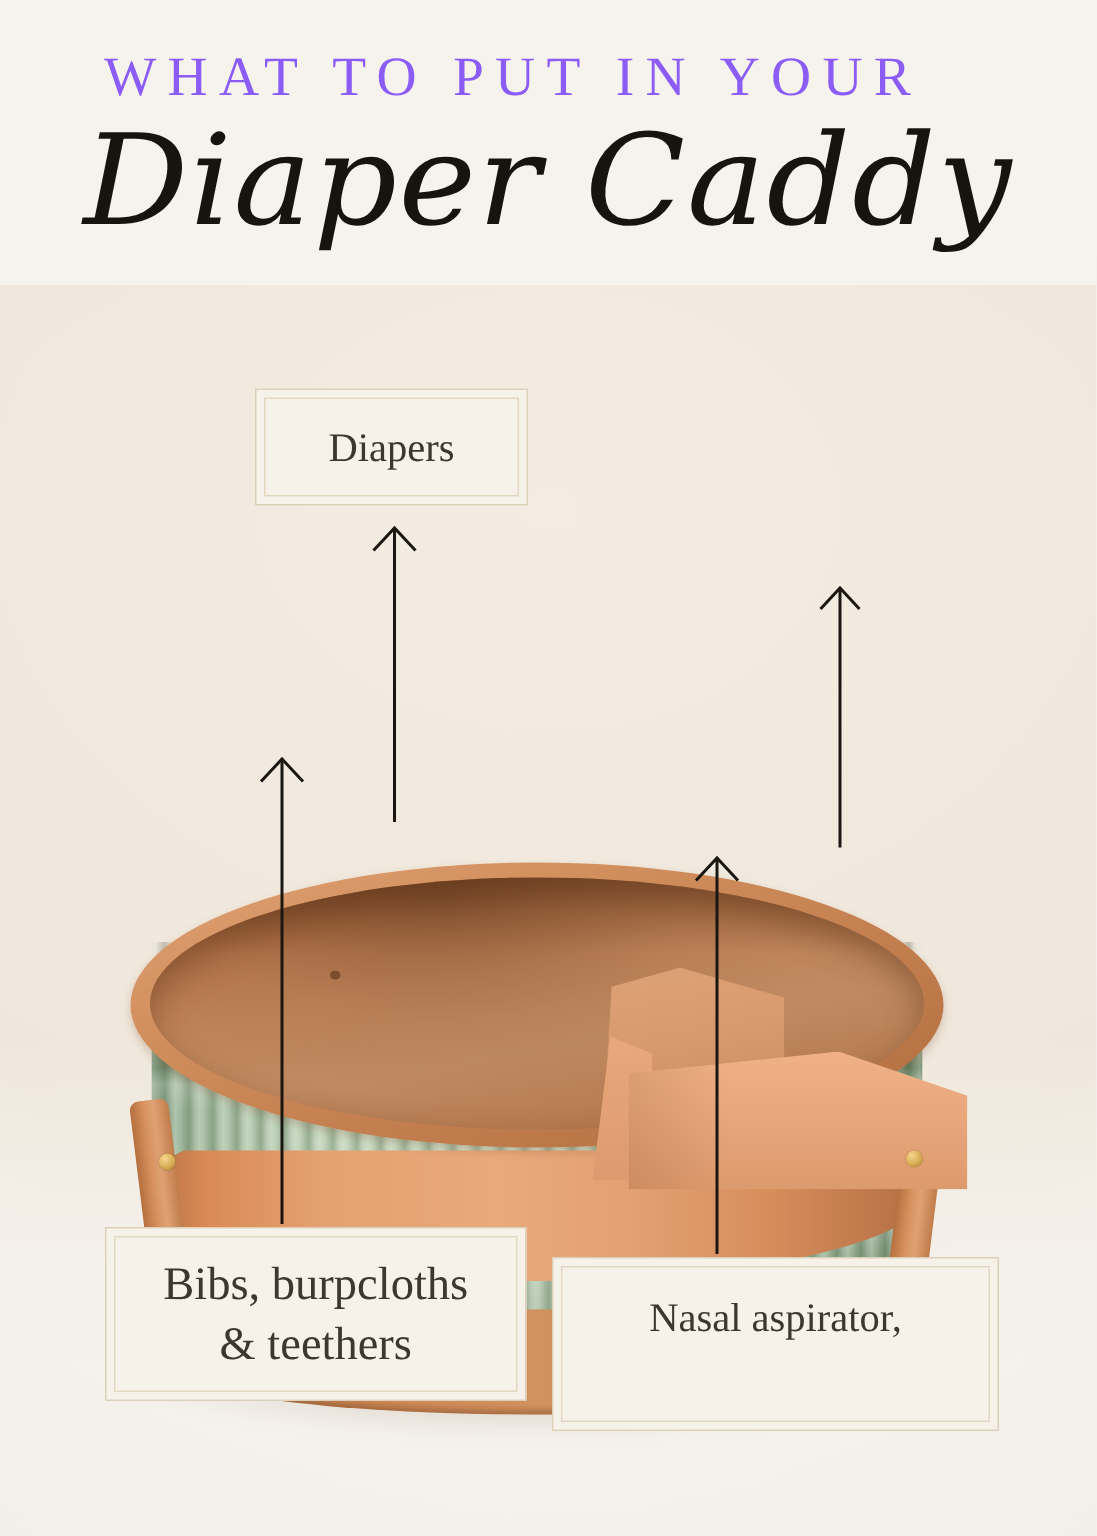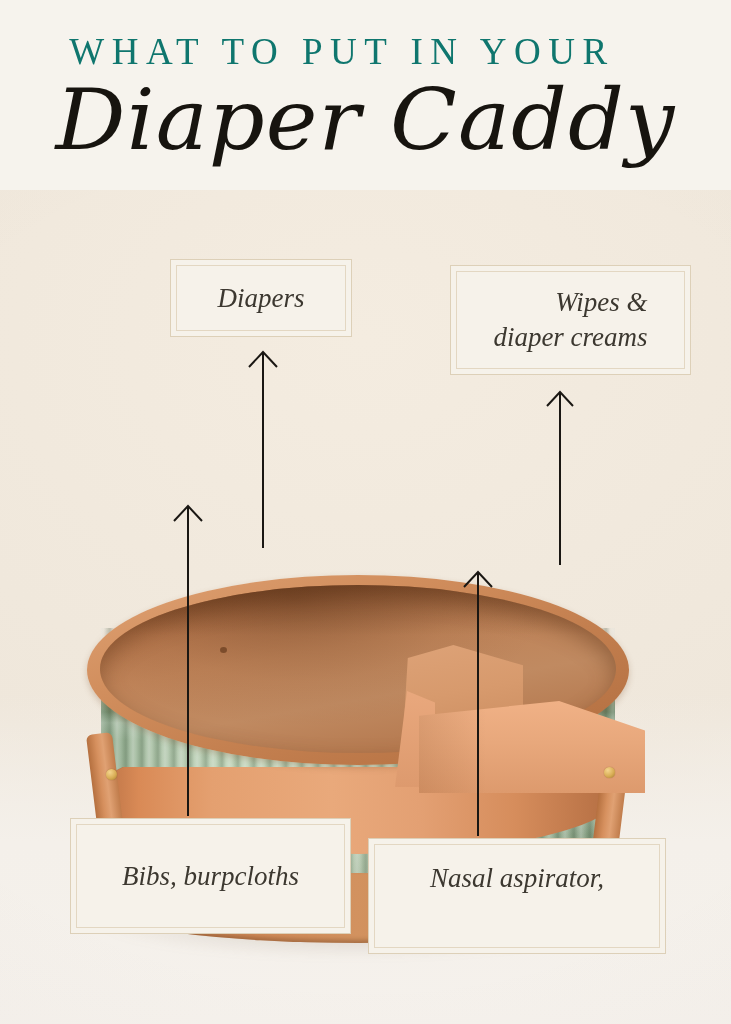--- a/index.html
+++ b/index.html
@@ -15,21 +15,21 @@
     position:absolute;left:0;top:0;width:731px;height:190px;
     background:#f6f3ed;
     overflow:hidden;
   }
   .headline{
     position:absolute;left:0;top:30px;width:684px;
     text-align:center;
     font-family:"Liberation Serif", serif;
     font-size:37px;
     letter-spacing:7.5px;
-    color:#0f766e;
+    color:#8b5cf6;
     font-weight:400;
     white-space:nowrap;
   }
   .script-title{
     position:absolute;left:0;top:78px;width:731px;
     text-align:center;
     font-family:"DejaVu Serif", serif;
     font-style:italic;
     font-size:84px;
     line-height:1;
@@ -210,38 +210,37 @@
     background:#f6f2ea;
     border:1px solid #ddd0b8;
     padding:5px;
     box-sizing:border-box;
   }
   .label-box .inner{
     width:100%;height:100%;
     border:1px solid #e3d7c2;
     box-sizing:border-box;
     display:flex;align-items:center;justify-content:center;
-    text-align:right;
-    font-style:italic;
+    text-align:center;
   }
   .label-text{
     font-family:"Liberation Serif", serif;
     color:#3c3830;
     line-height:1.28;
     padding:0 6px;
   }
 
   #box-diapers{left:170px;top:259px;width:182px;height:78px;}
   #box-diapers .label-text{font-size:27px;}
 
   #box-wipes{left:450px;top:265px;width:241px;height:110px;}
   #box-wipes .label-text{font-size:27px;}
 
   #box-bibs{left:70px;top:818px;width:281px;height:116px;}
-  #box-bibs .label-text{font-size:27px;}
+  #box-bibs .label-text{font-size:31px;}
 
   #box-nasal{left:368px;top:838px;width:298px;height:116px;}
   #box-nasal .label-text{font-size:27px;}
 </style>
 </head>
 <body>
 
 <div class="poster">
 
   <div class="header-band">
@@ -314,33 +313,26 @@
   </svg>
 
   <div class="label-box" id="box-diapers">
     <div class="inner">
       <div class="label-text">
         <span>Diapers</span>
       </div>
     </div>
   </div>
 
-  <div class="label-box" id="box-wipes">
-    <div class="inner">
-      <div class="label-text">
-        <span>Wipes &amp;</span><br>
-        <span>diaper creams</span>
-      </div>
-    </div>
-  </div>
 
   <div class="label-box" id="box-bibs">
     <div class="inner">
       <div class="label-text">
         <span>Bibs, burpcloths</span><br>
+        <span>&amp; teethers</span>
       </div>
     </div>
   </div>
 
   <div class="label-box" id="box-nasal">
     <div class="inner">
       <div class="label-text">
         <span>Nasal aspirator,</span><br>
         <br>
       </div>

